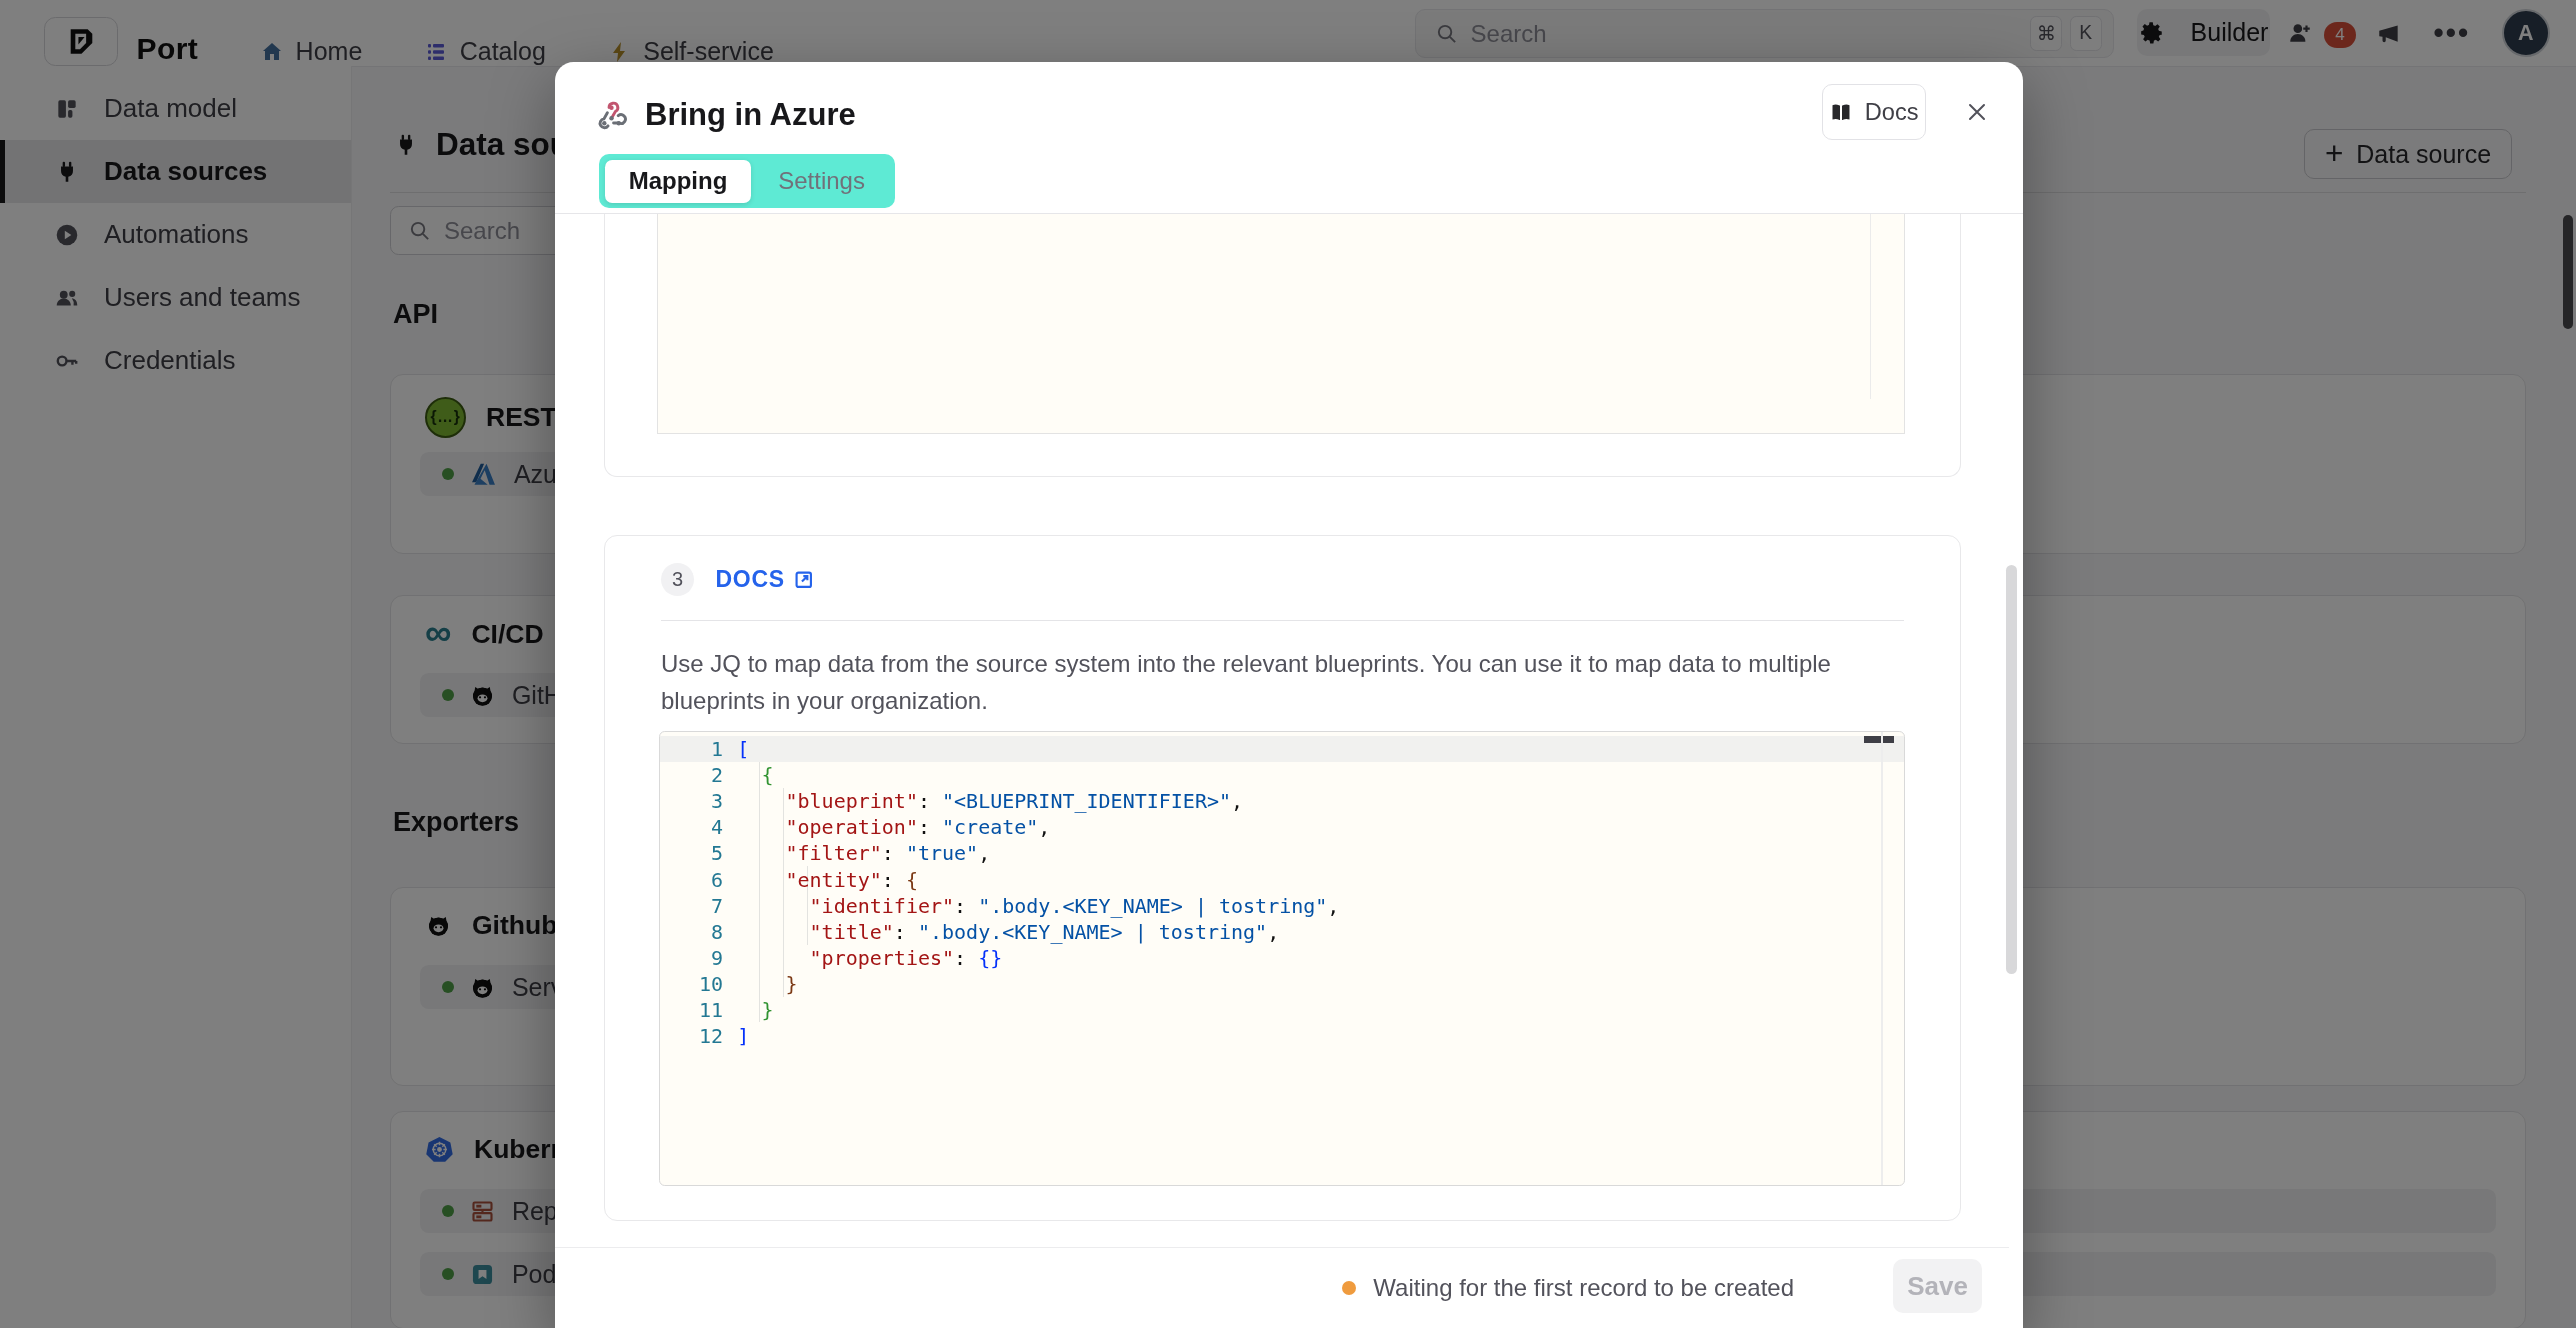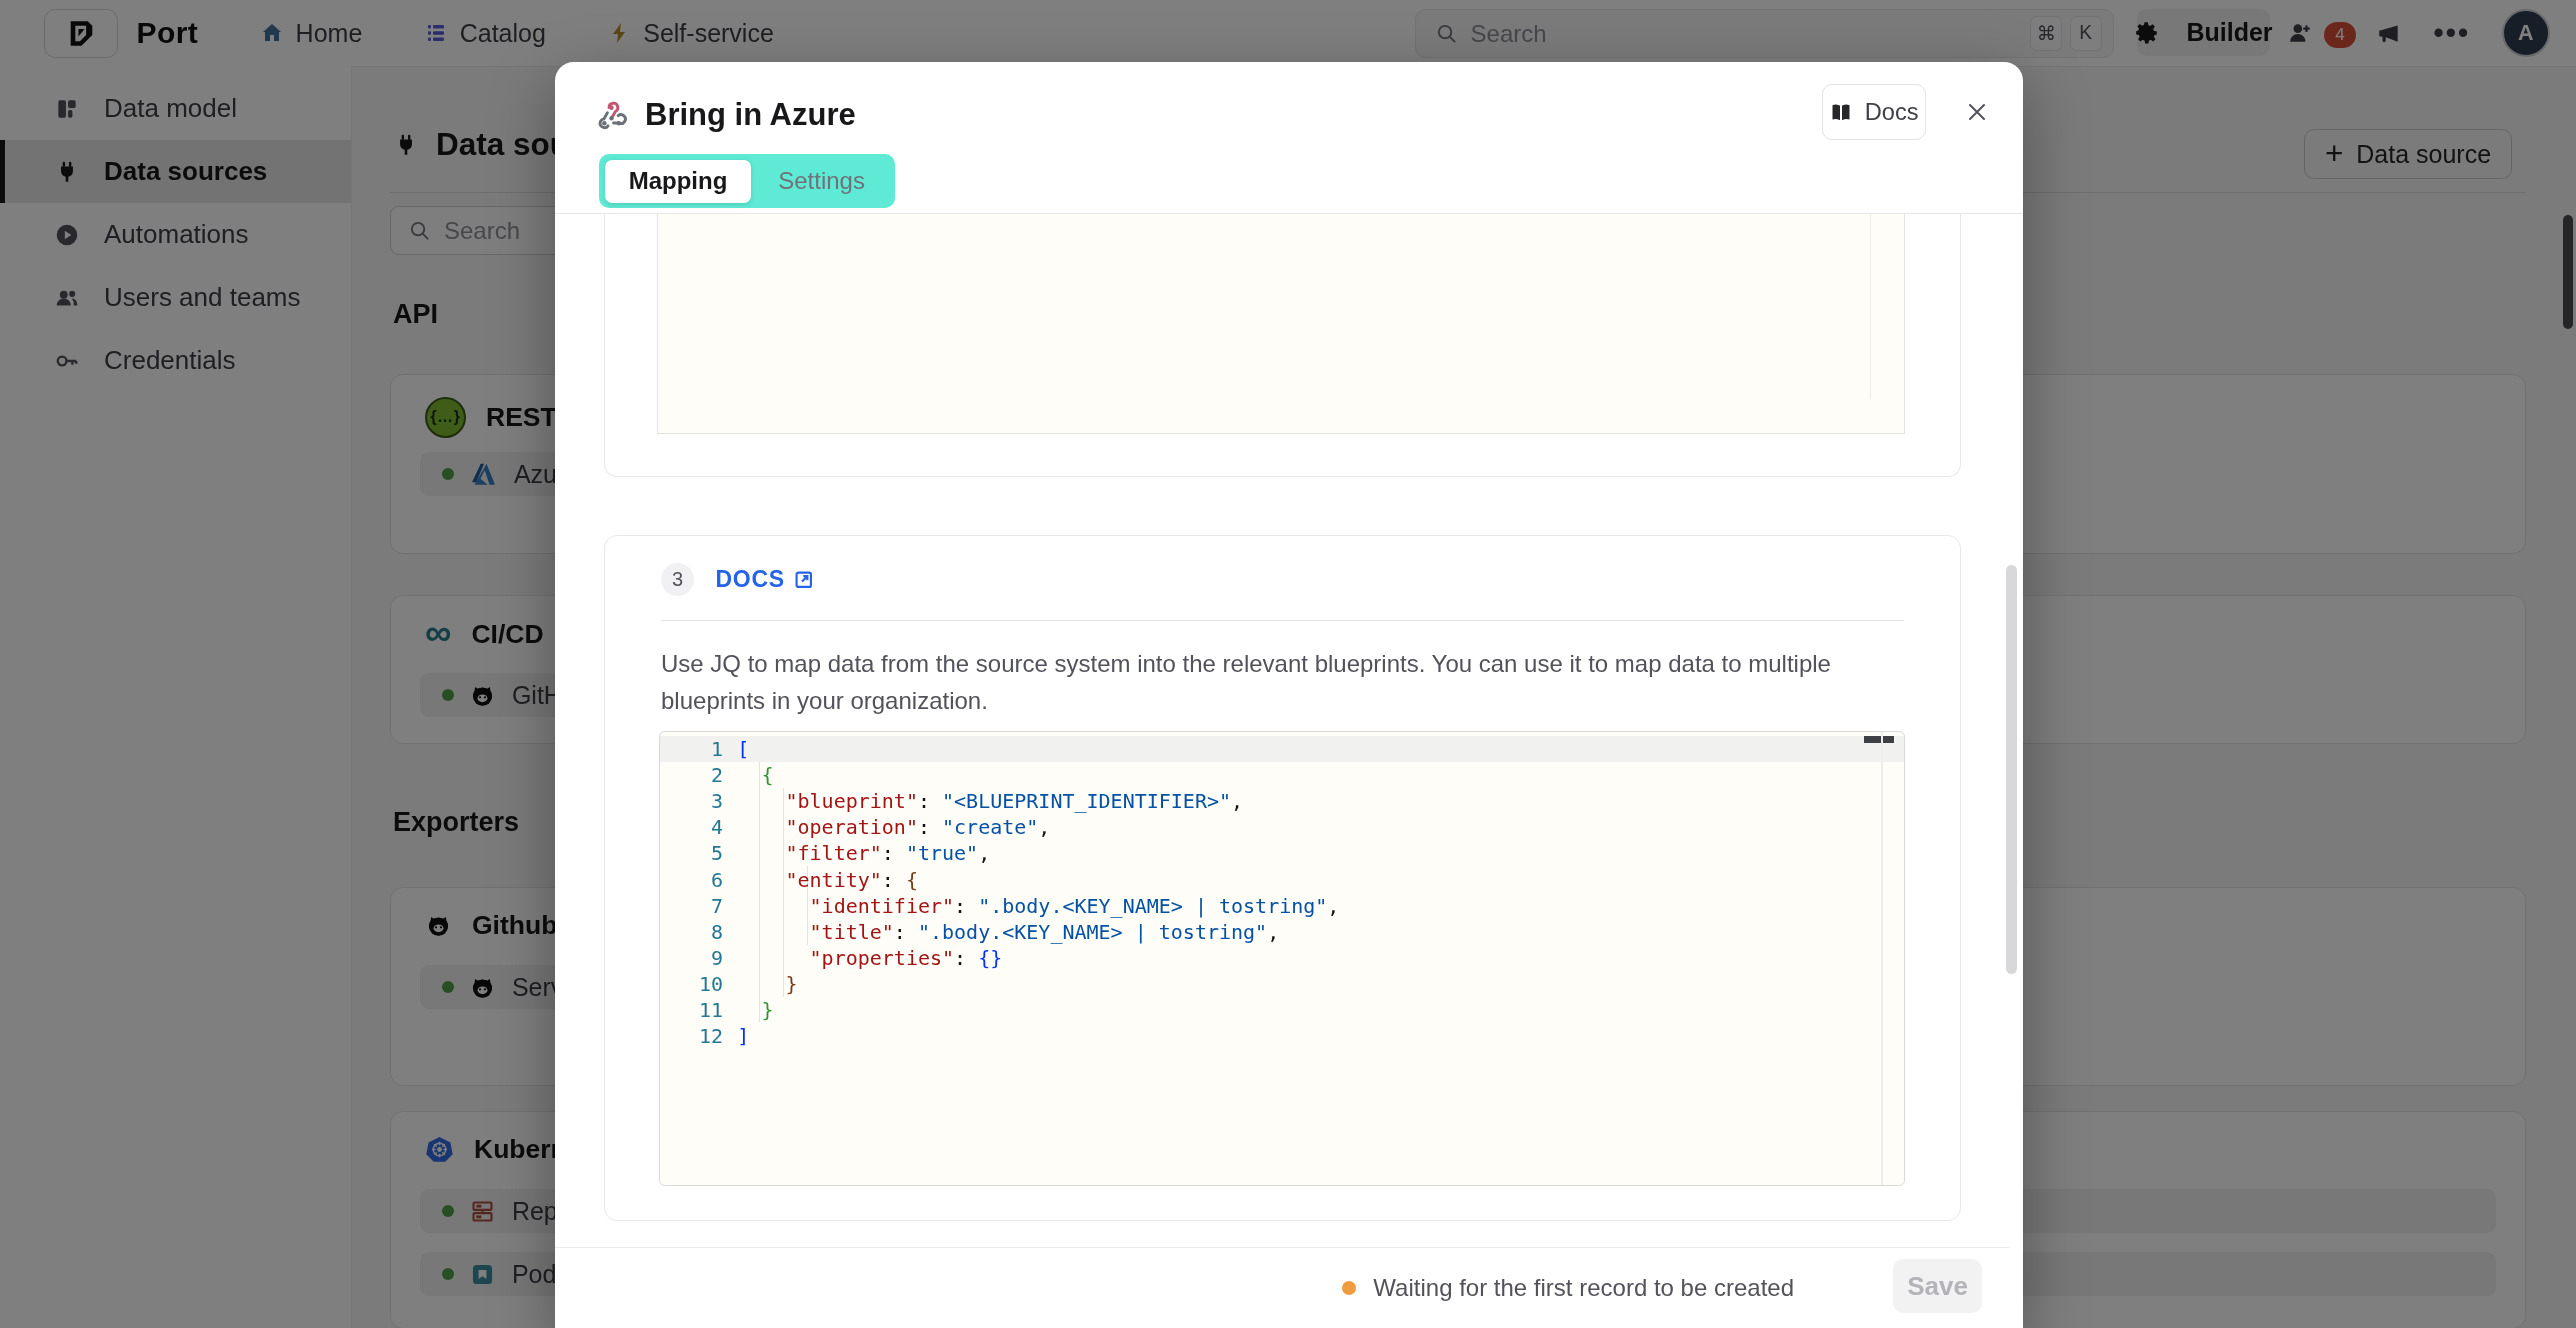--- a/index.html
+++ b/index.html
@@ -1,28 +1,28 @@
 <!DOCTYPE html>
 <html style="font-size:11.4px"><head>
 <meta charset="utf-8">
 <style>
   html,body{margin:0;padding:0;background:#e8e8e8;}
   #screen{position:relative;width:2576px;height:1328px;background:#f7f7f8;overflow:hidden;
           font-family:"Liberation Sans",sans-serif;color:#27272a;}
   svg{display:block;}
   
-  #topnav{position:absolute;left:0;top:0;width:2576px;height:66px;background:#fff;border-bottom:1.4px solid #e9e9ec;display:flex;align-items:center;z-index:1;}
+  #topnav{position:absolute;left:0;top:0;width:2576px;height:66px;background:#fff;border-bottom:1.4px solid #e9e9ec;display:flex;align-items:flex-end;z-index:1;}
   .logo-box{width:72px;height:47px;margin-left:44px;border:1.4px solid #d7d7db;border-radius:11.4px;display:flex;align-items:center;justify-content:center;}
   .brand{font-size:30px;font-weight:700;color:#111;margin-left:18.6px;letter-spacing:0.4px;}
   .nav-item{display:flex;align-items:center;gap:11.4px;margin-left:62px;font-size:25px;color:#3f3f46;}
   .nav-search{position:absolute;left:1415px;top:9.3px;width:697px;height:47px;background:#f6f6f7;border:1.4px solid #e6e6ea;border-radius:10px;display:flex;align-items:center;font-size:24px;color:#8f8f98;}
   .nav-search .mag{margin:0 13px 0 18.6px;}
   .keycap{width:30px;height:33px;border:1.4px solid #e2e2e6;background:#fdfdfd;border-radius:6.4px;display:flex;align-items:center;justify-content:center;font-size:19.3px;color:#52525b;}
   .nav-keys{position:absolute;right:11.4px;top:5.7px;display:flex;gap:7.2px;}
-  .builder-btn{position:absolute;left:2137px;top:9.3px;width:133px;height:47px;background:#f1f1f3;border-radius:10px;display:flex;align-items:center;justify-content:center;gap:26px;font-size:25px;font-weight:700;color:#18181b;}
+  .builder-btn{position:absolute;left:2137px;top:9.3px;width:133px;height:47px;background:#f1f1f3;border-radius:10px;display:flex;align-items:center;justify-content:center;gap:26px;font-size:25px;font-weight:400;color:#18181b;}
   .nav-icons{position:absolute;left:2287px;top:0;height:66px;display:flex;align-items:center;gap:31.5px;}
   .badge{position:absolute;top:-11.4px;right:-11.4px;min-width:26px;height:26px;border-radius:13px;background:#d94f38;color:#fff;font-size:17px;display:flex;align-items:center;justify-content:center;padding:0 2.9px;}
   .avatar{width:44px;height:44px;border-radius:50%;background:#2e3c4e;border:2.1px solid #cfd3d8;color:#fff;font-size:21.5px;display:flex;align-items:center;justify-content:center;font-weight:600;}
   
   #sidebar{position:absolute;left:0;top:66px;width:351px;height:1262px;background:#fff;border-right:1.4px solid #ececee;z-index:1;}
   .side-item{position:relative;height:63px;display:flex;align-items:center;gap:24px;padding-left:54px;font-size:26px;color:#3f3f46;}
   .side-item.active{background:#e6e6e9;font-weight:600;color:#18181b;}
   .side-item.active::before{content:"";position:absolute;left:0;top:0;bottom:0;width:5px;background:#18181b;}
   
   #page{position:absolute;left:351px;top:66px;width:2225px;height:1262px;z-index:1;}

